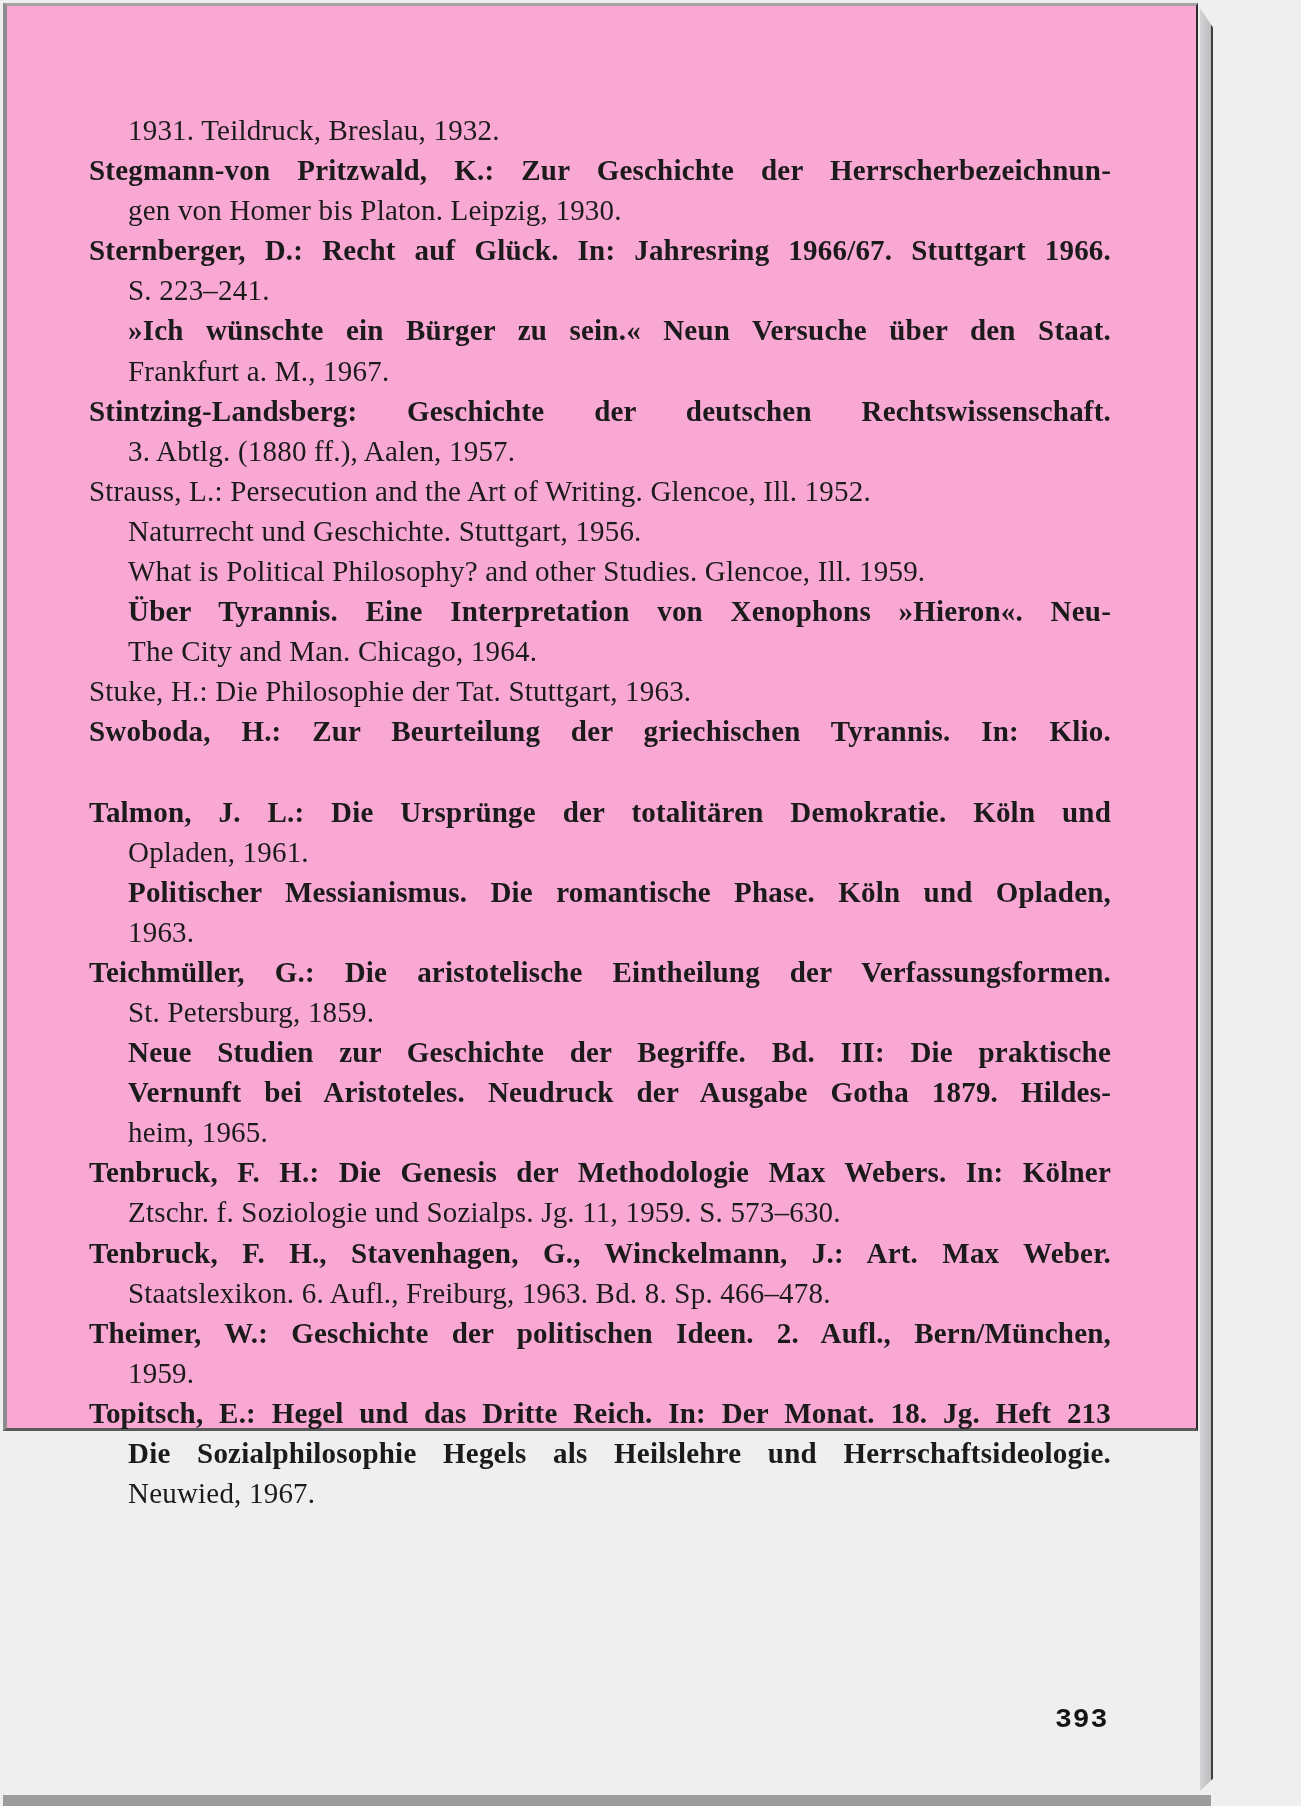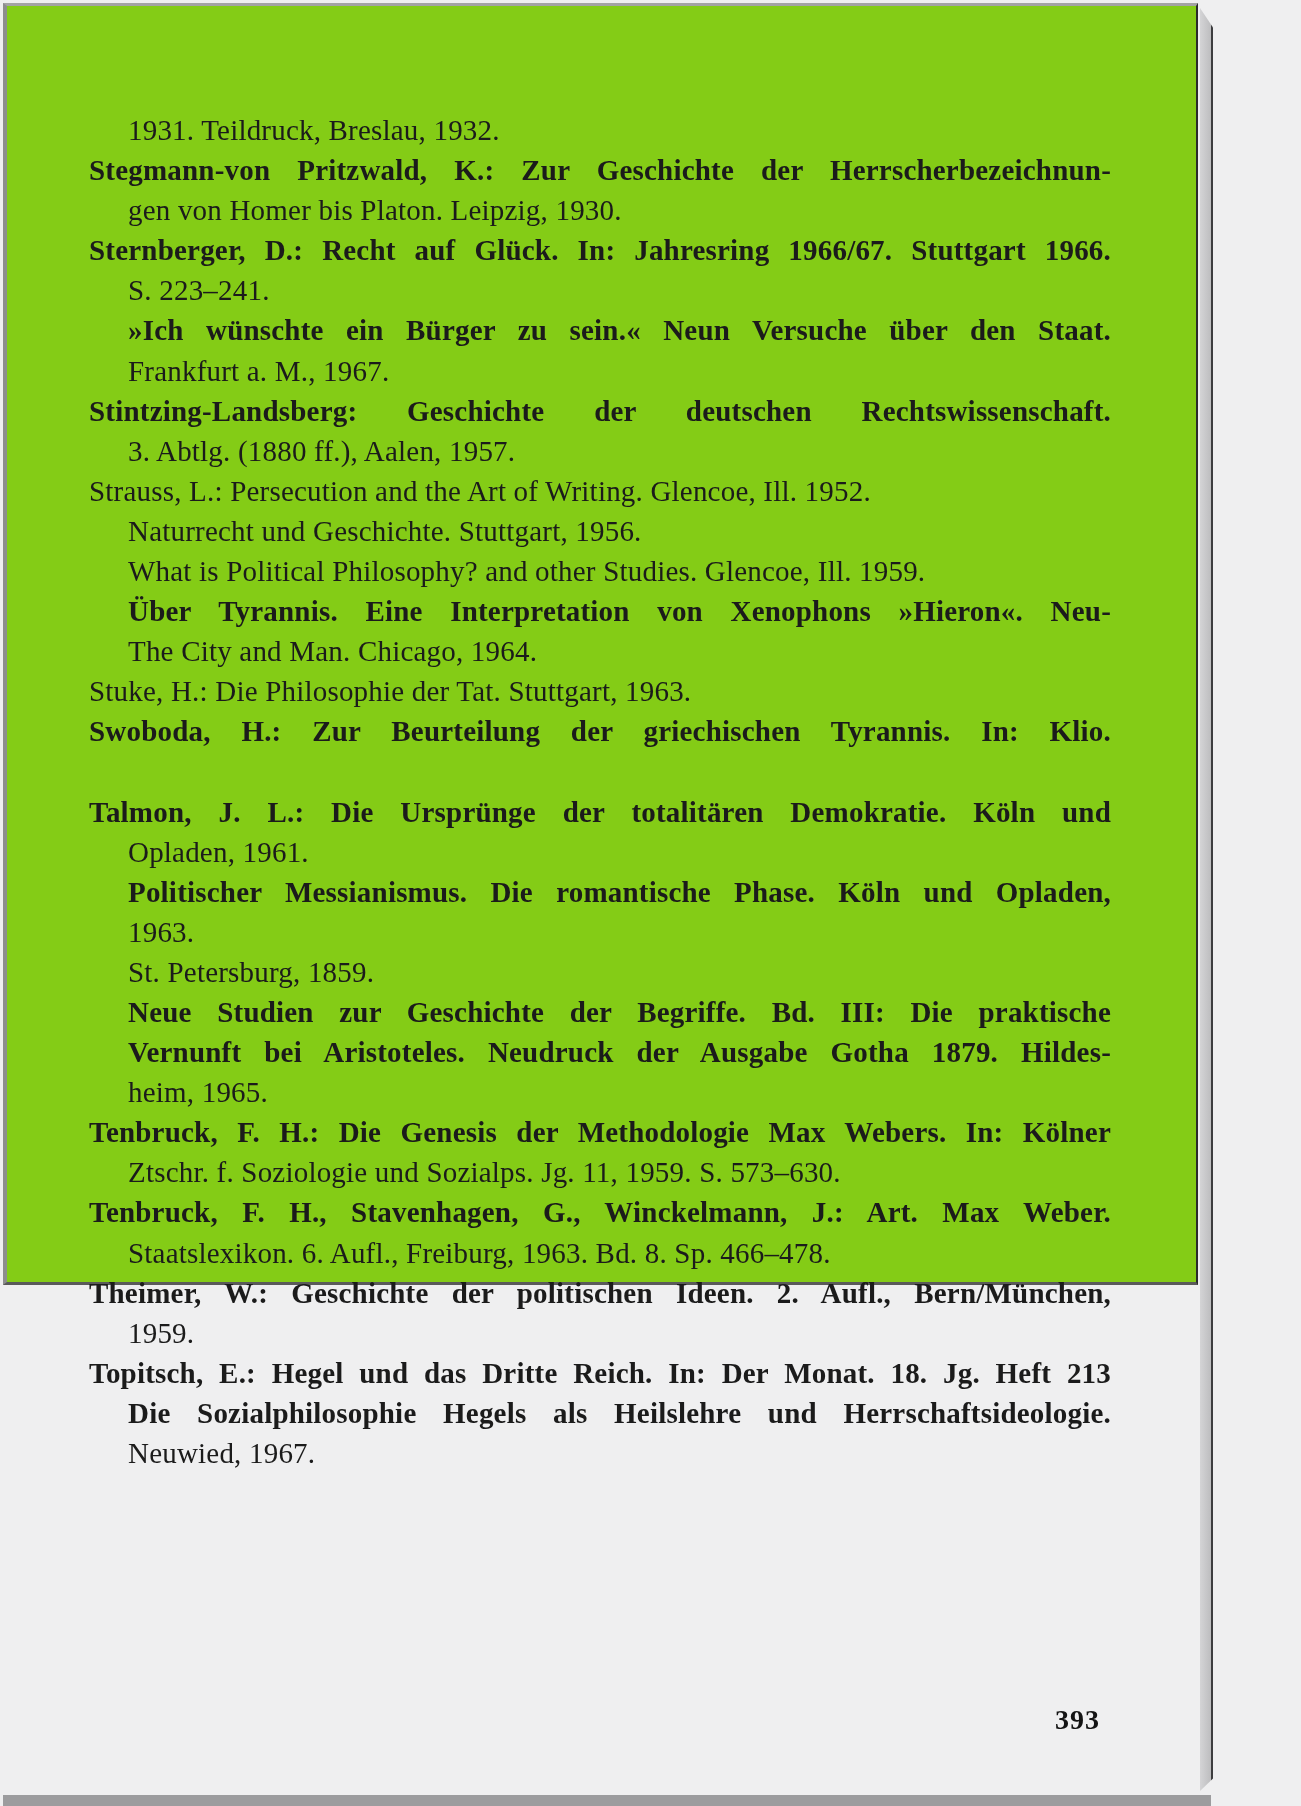--- a/index.html
+++ b/index.html
@@ -5,23 +5,23 @@
   html,body{margin:0;padding:0;}
   body{
     position:relative;
     width:1301px;height:1806px;
     background:#efeff0;
     overflow:hidden;
     font-family:"Liberation Serif", serif;
   }
   .scan-page{
     position:absolute;left:3px;top:3px;
-    width:1195px;height:1282px;
+    width:1195px;height:1428px;
     box-sizing:border-box;
-    background:#84cc16;
+    background:#f9a8d4;
     border-top:3px solid #a3a3a3;
     border-left:4px solid #8d8d8d;
     border-bottom:3px solid #5a5a5a;
     border-right:2px solid #2b2b2b;
   }
   .page-edge{
     position:absolute;left:1200px;top:8px;
     width:11px;height:1783px;
     background:linear-gradient(to right,#d4d4d6,#bdbdbf);
     border-right:2px solid #3d3d3f;
@@ -54,20 +54,21 @@
     font-weight:bold;
   }
   .spacer{height:40px;}
   .page-number{
     position:absolute;left:1048px;top:1698px;
     width:70px;
     font-size:28px;
     font-weight:700;
     color:#141414;
     letter-spacing:1px;
+    font-family:Liberation Mono, monospace;
   }
 </style>
 </head>
 <body>
 
 <div class="scan-page">
   <div class="text-block">
       <div class="line ind">1931. Teildruck, Breslau, 1932.</div>
       <div class="line just">Stegmann-von Pritzwald, K.: Zur Geschichte der Herrscherbezeichnun-</div>
       <div class="line ind">gen von Homer bis Platon. Leipzig, 1930.</div>
@@ -82,20 +83,21 @@
       <div class="line ind">What is Political Philosophy? and other Studies. Glencoe, Ill. 1959.</div>
       <div class="line ind just">Über Tyrannis. Eine Interpretation von Xenophons »Hieron«. Neu-</div>
       <div class="line ind">The City and Man. Chicago, 1964.</div>
       <div class="line">Stuke, H.: Die Philosophie der Tat. Stuttgart, 1963.</div>
       <div class="line just">Swoboda, H.: Zur Beurteilung der griechischen Tyrannis. In: Klio.</div>
       <div class="spacer"></div>
       <div class="line just">Talmon, J. L.: Die Ursprünge der totalitären Demokratie. Köln und</div>
       <div class="line ind">Opladen, 1961.</div>
       <div class="line ind just">Politischer Messianismus. Die romantische Phase. Köln und Opladen,</div>
       <div class="line ind">1963.</div>
+      <div class="line just">Teichmüller, G.: Die aristotelische Eintheilung der Verfassungsformen.</div>
       <div class="line ind">St. Petersburg, 1859.</div>
       <div class="line ind just">Neue Studien zur Geschichte der Begriffe. Bd. III: Die praktische</div>
       <div class="line ind just">Vernunft bei Aristoteles. Neudruck der Ausgabe Gotha 1879. Hildes-</div>
       <div class="line ind">heim, 1965.</div>
       <div class="line just">Tenbruck, F. H.: Die Genesis der Methodologie Max Webers. In: Kölner</div>
       <div class="line ind">Ztschr. f. Soziologie und Sozialps. Jg. 11, 1959. S. 573–630.</div>
       <div class="line just">Tenbruck, F. H., Stavenhagen, G., Winckelmann, J.: Art. Max Weber.</div>
       <div class="line ind">Staatslexikon. 6. Aufl., Freiburg, 1963. Bd. 8. Sp. 466–478.</div>
       <div class="line just">Theimer, W.: Geschichte der politischen Ideen. 2. Aufl., Bern/München,</div>
       <div class="line ind">1959.</div>

